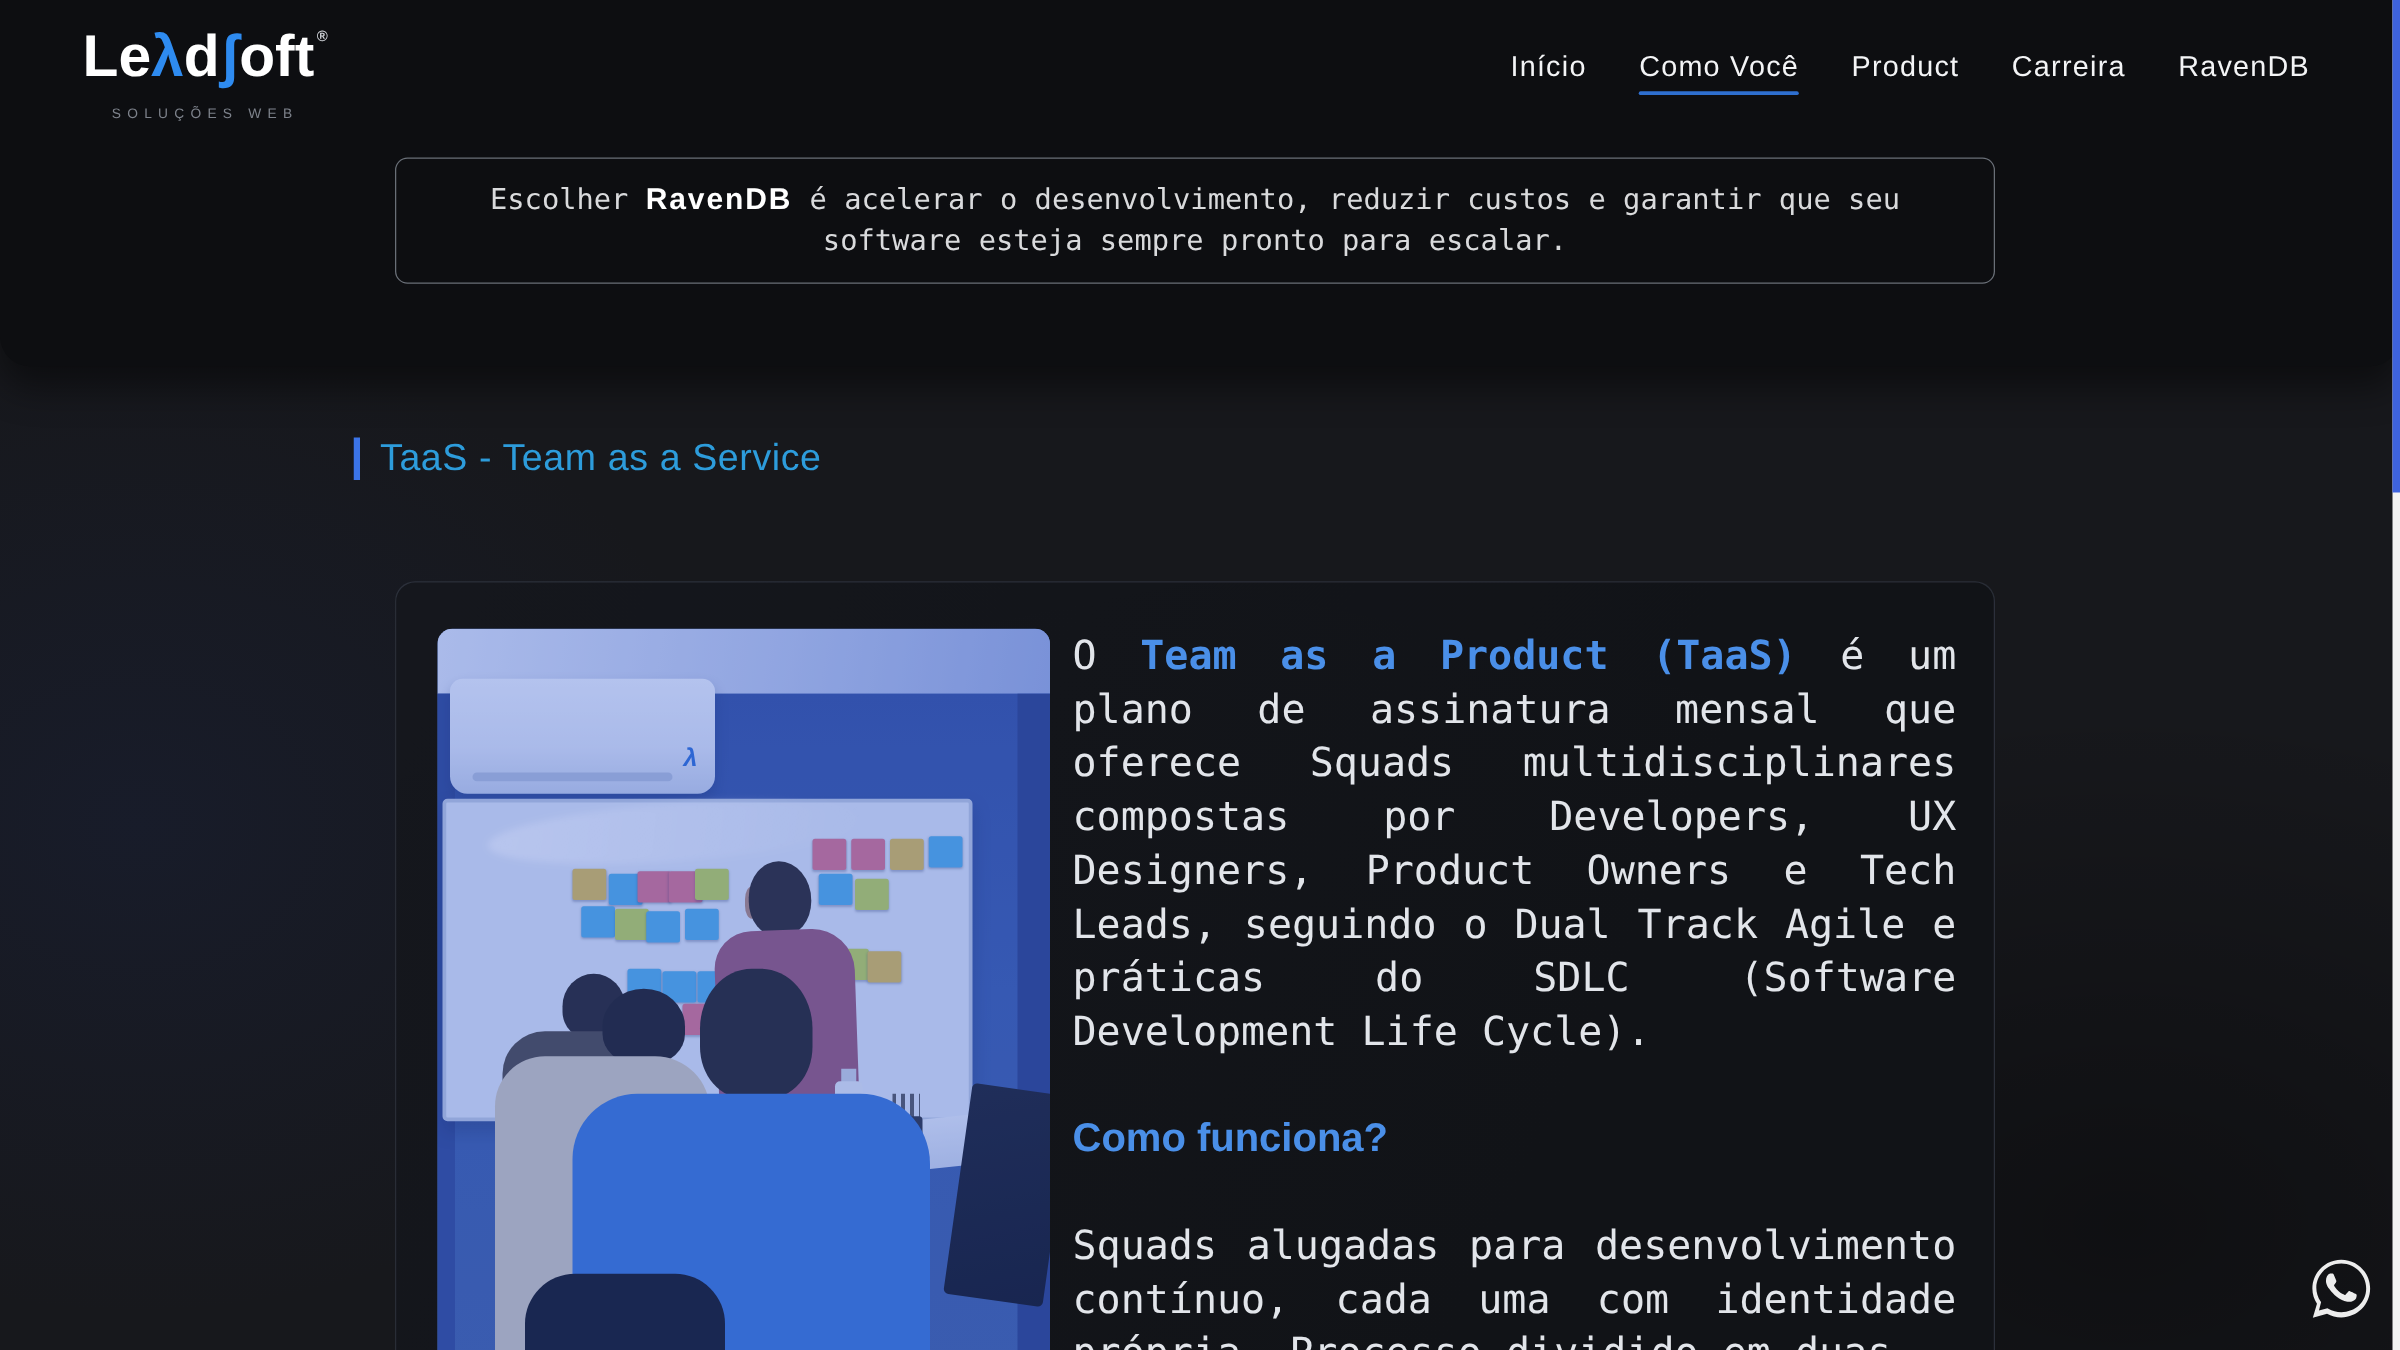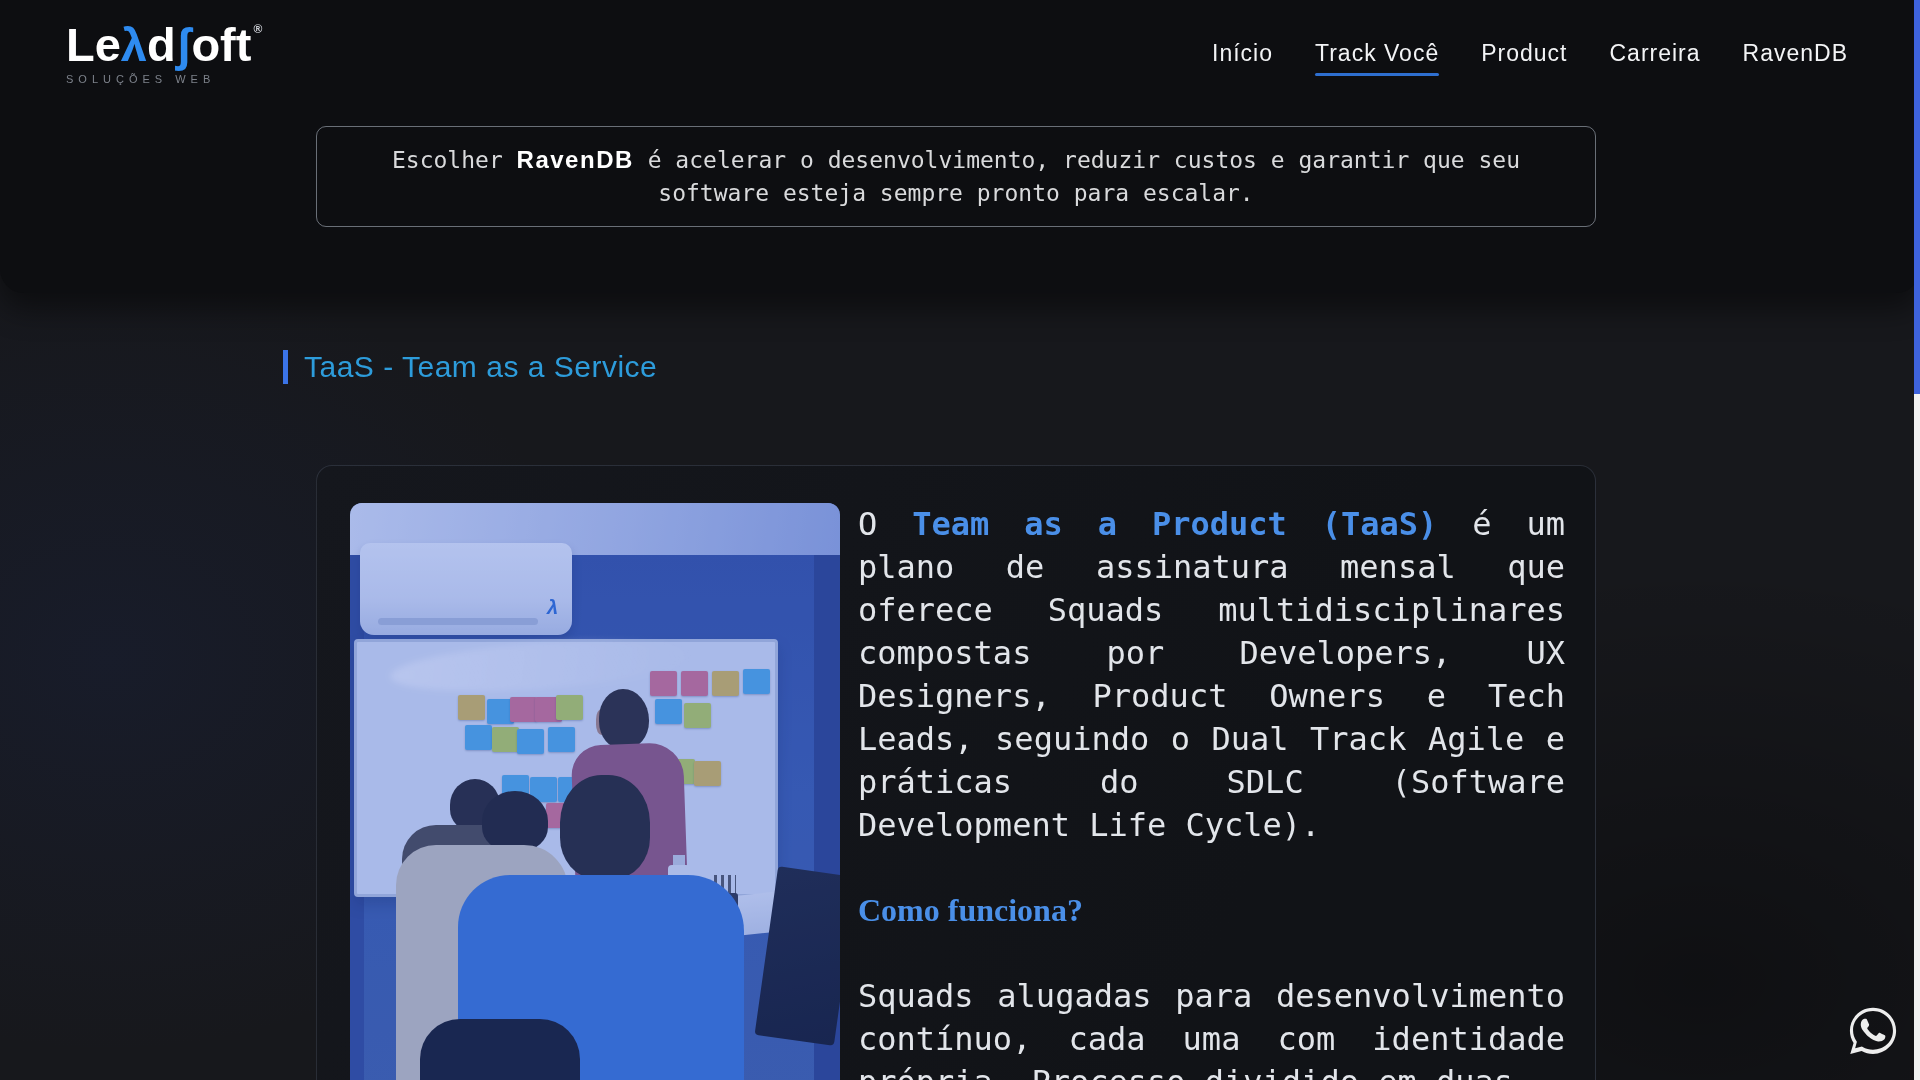--- a/index.html
+++ b/index.html
@@ -28,21 +28,21 @@
     z-index:2;
   }
   .logo{ position:absolute; left:66px; top:20px; cursor:pointer; }
   .logo-text{
     font-size:47px; font-weight:600; letter-spacing:0; color:#ffffff;
     line-height:1.05; white-space:nowrap;text-align:center;
   }
   .logo-accent{ color:#2e8bf0; font-weight:600; }
   .logo-reg{ font-size:12px; color:#cfd2d8; vertical-align:28px; margin-left:2px; }
   .logo-tagline{
-    margin-top:4px; font-size:11px; letter-spacing:5px; color:#7d828b; font-weight:400;
+    margin-top:16px; font-size:11px; letter-spacing:5px; color:#7d828b; font-weight:400;text-align:center;
   }
 
   .nav{
     position:absolute; right:72px; top:40px;
     display:flex; gap:42px; align-items:flex-start;
   }
   .nav-item{
     font-size:23px; letter-spacing:1px; color:#f3f4f6; cursor:pointer;
     padding-bottom:9px; position:relative; white-space:nowrap;
   }
@@ -85,21 +85,21 @@
   }
 
   .article{
     width:707px; flex:none;
     font-family:"DejaVu Sans Mono", monospace;
     font-size:32px; line-height:43px;
     color:#e2e5ea; text-align:justify;
   }
   .article .hl{ color:#4a8fe8; font-weight:700; }
   .article h3{
-    font-family:Liberation Serif, serif;
+    font-family:Liberation Sans, sans-serif;
     font-size:32px; line-height:43px; font-weight:700;
     color:#4a8fe8; margin:42px 0 43px; text-align:left;
   }
 
   
   .photo{
     position:relative; width:490px; height:646px; flex:none;
     border-radius:12px; overflow:hidden; background:#3b5ba6;
   }
   .photo * { position:absolute; }
@@ -169,21 +169,21 @@
 
 <header class="header">
 
   <div class="logo">
     <div class="logo-text"><span>Le</span><span class="logo-accent">λ</span><span>d</span><span class="logo-accent">ʃ</span><span>oft</span><span class="logo-reg">®</span></div>
     <div class="logo-tagline">SOLUÇÕES WEB</div>
   </div>
 
   <nav class="nav">
     <div class="nav-item">Início</div>
-    <div class="nav-item active">Track Você</div>
+    <div class="nav-item active">Como Você</div>
     <div class="nav-item">Product</div>
     <div class="nav-item">Carreira</div>
     <div class="nav-item">RavenDB</div>
   </nav>
 
   <div class="quote-box"><span>Escolher </span><span class="quote-hl">RavenDB</span><span> é acelerar o desenvolvimento, reduzir custos e garantir que seu software esteja sempre pronto para escalar.</span></div>
 
 </header>
 
 <section class="section-head">

